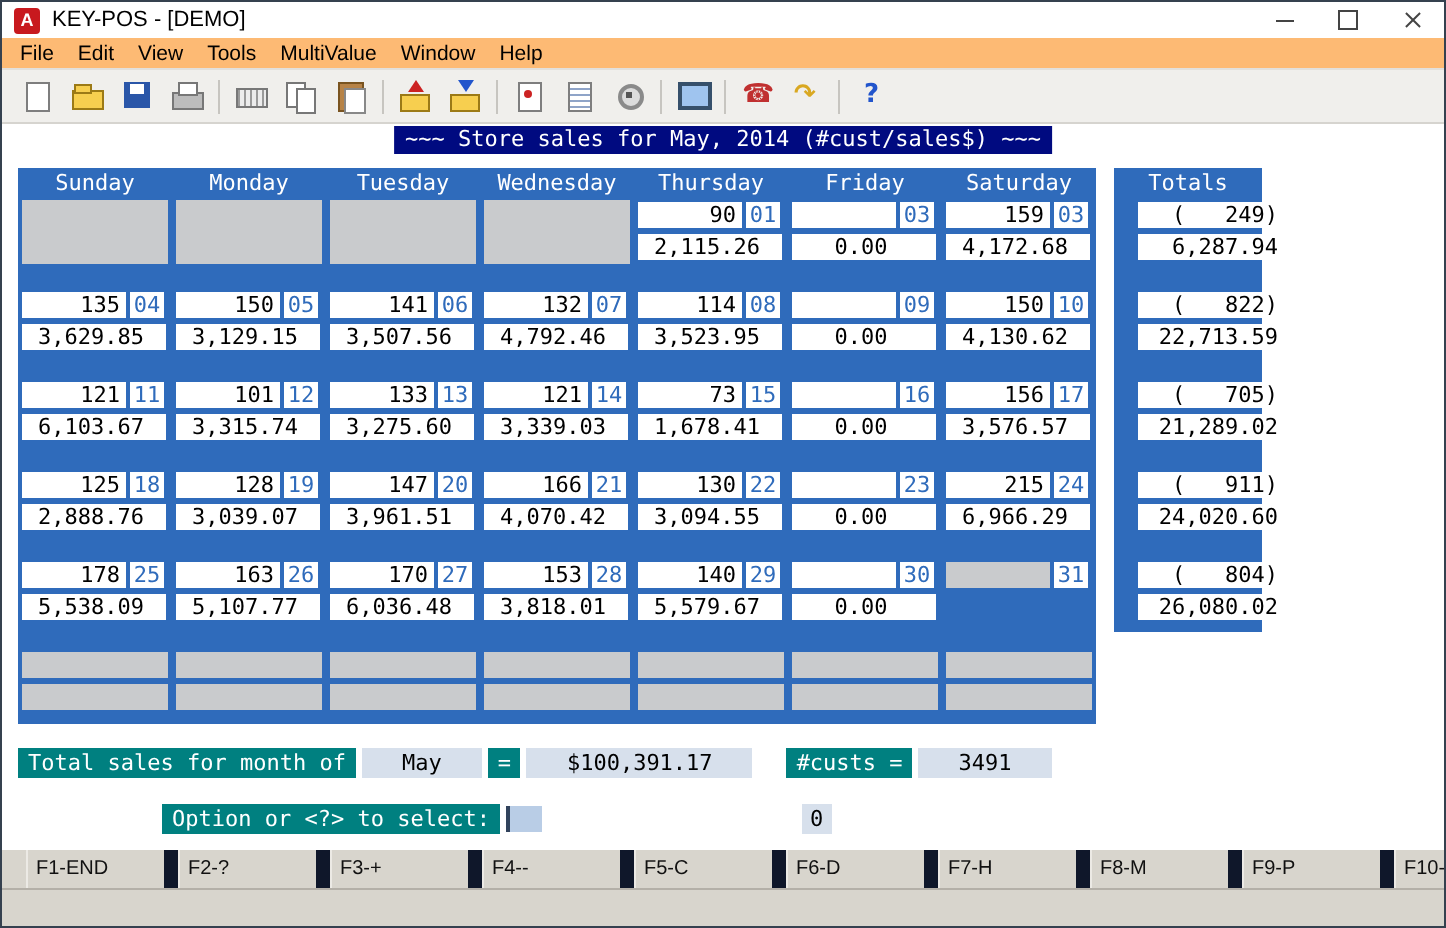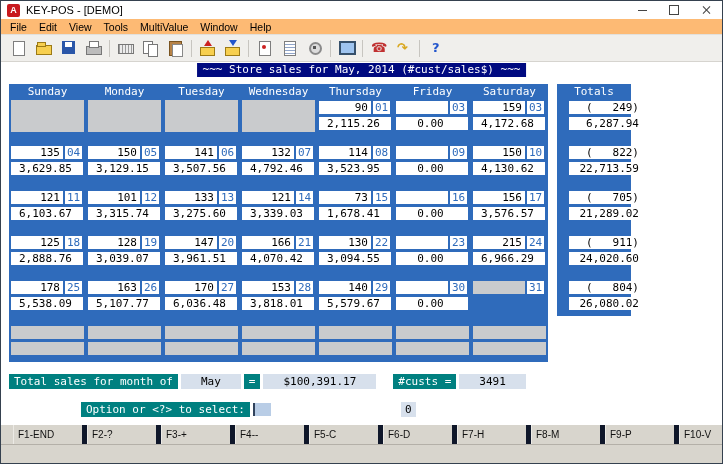--- a/index.html
+++ b/index.html
@@ -80,21 +80,21 @@
   .fline{position:absolute;left:8px;top:312px;display:flex;height:15px;line-height:15px}
   .teal{background:#008080;color:#fff;padding:0 5px;white-space:pre}
   .vbox{background:#d7e0ec;color:#000;padding:0 20px;margin:0 3px;white-space:pre}
   .custs-gap{width:14px}
   .pline{position:absolute;left:80px;top:340px;display:flex;height:15px;line-height:15px}
   .pinput{width:16px;height:13px;margin-top:1px;margin-left:3px;background:#b9cde6;border-left:2px solid #31435c}
   .zerobox{position:absolute;left:400px;top:340px;height:15px;line-height:15px;background:#d7e0ec;padding:0 4px}
 
   
   .fkeybar{height:20px;flex:0 0 20px;background:#d8d5cd;border-top:1px solid #fff;display:flex;align-items:stretch;padding-left:12px;font-size:10px;color:#111;box-sizing:border-box}
-  .fkey{flex:0 0 64px;display:flex;align-items:center;padding-left:5px;border-right:5px solid #0f172a;box-shadow:inset 1px 0 0 #eceae5;white-space:nowrap}
+  .fkey{flex:0 0 64px;display:flex;align-items:center;padding-left:5px;border-right:7px solid #0f172a;box-shadow:inset 1px 0 0 #eceae5;white-space:nowrap}
   .bottombar{height:18px;flex:0 0 18px;background:#d8d5cd;border-top:1px solid #b4b0a8}
 </style>
 </head>
 <body>
 
 <div class="window">
 
   <div class="titlebar">
     <div class="app-icon">A</div>
     <div class="title-text">KEY-POS - [DEMO]</div>

